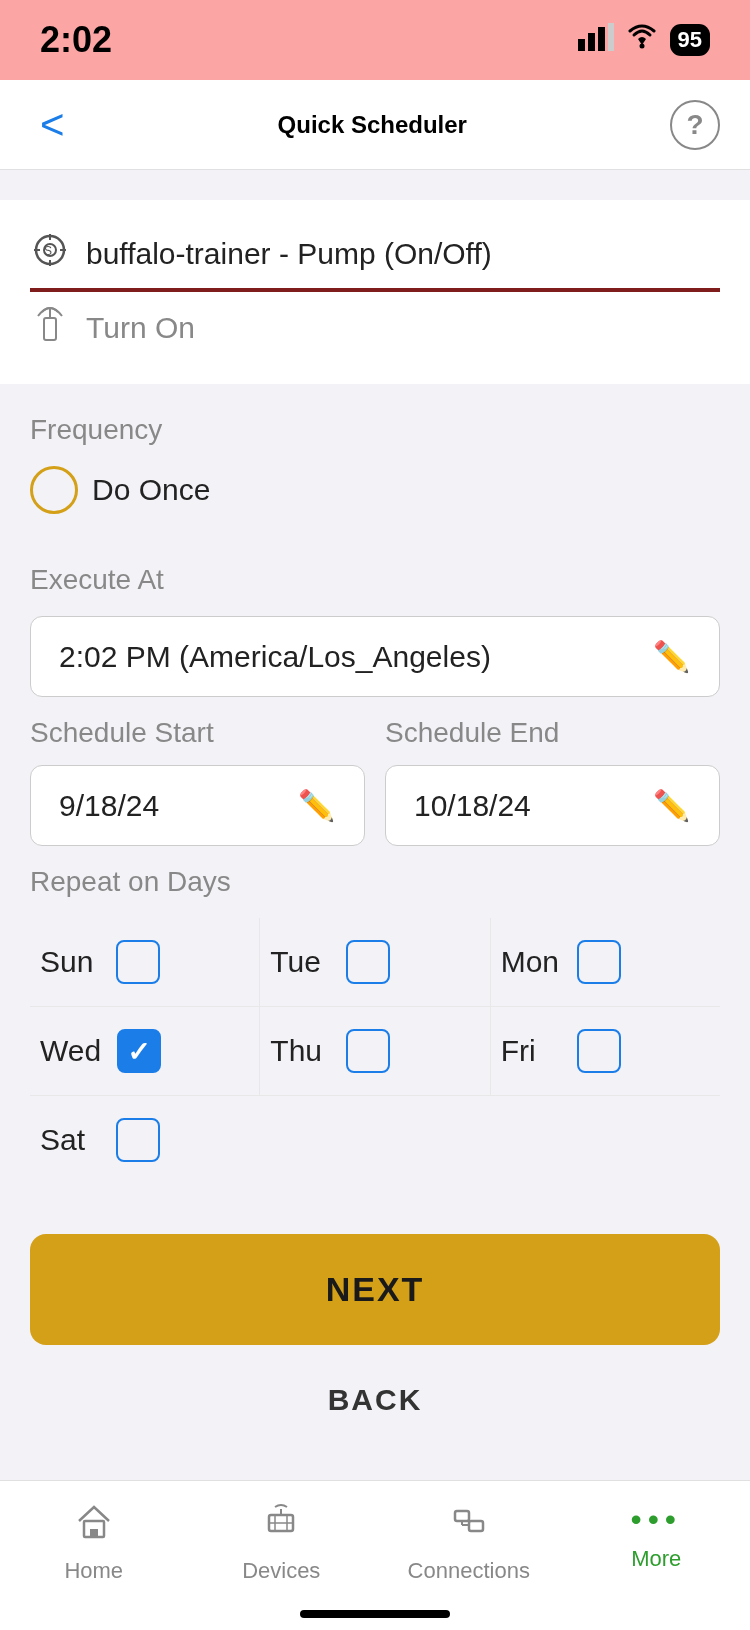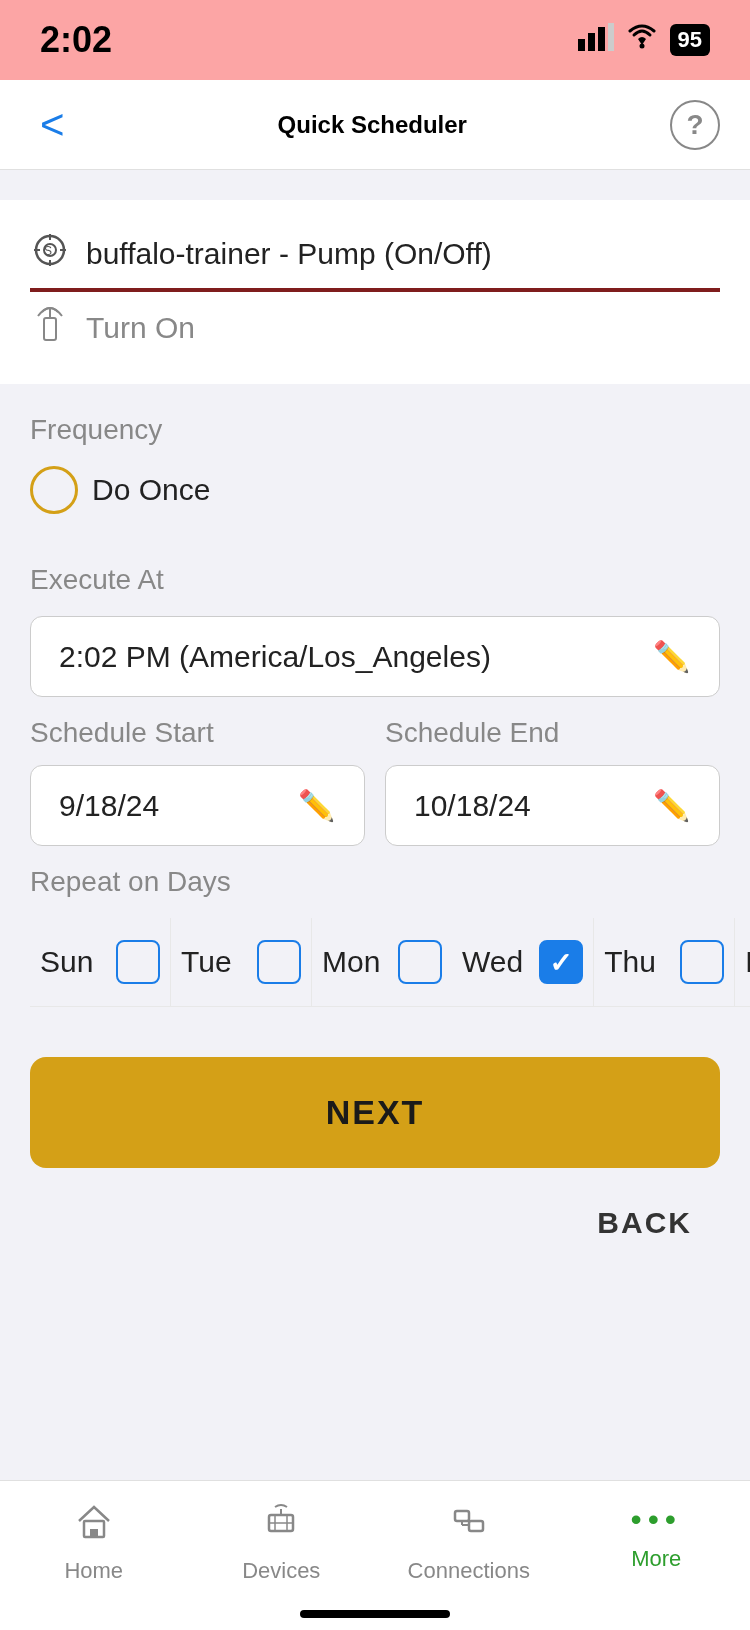--- a/index.html
+++ b/index.html
@@ -35,21 +35,21 @@
     .signal-icon, .wifi-icon, .battery-icon {
       color: #000;
       font-size: 28px;
     }
     .battery-box {
       background: #000;
       color: #fff;
       font-size: 22px;
       font-weight: 700;
       padding: 3px 8px;
-      border-radius: 6px;
+      border-radius: 11px;
     }
 
     
     .nav-header {
       background: #fff;
       height: 90px;
       display: flex;
       align-items: center;
       justify-content: space-between;
       padding: 0 30px;
@@ -198,21 +198,21 @@
     .days-section {
       padding: 20px 0;
     }
     .days-label {
       font-size: 28px;
       color: #888;
       margin-bottom: 20px;
     }
     .days-grid {
       display: flex;
-      flex-direction: row;
+      flex-direction: column;
       gap: 0;
     }
     .days-row {
       display: flex;
       align-items: center;
       border-bottom: 1px solid #e8e8e8;
     }
     .day-cell {
       flex: 1;
       display: flex;
@@ -268,21 +268,20 @@
       background: none;
       border: none;
       width: 100%;
       padding: 28px;
       font-size: 30px;
       font-weight: 700;
       color: #333;
       letter-spacing: 2px;
       cursor: pointer;
       margin-bottom: 30px;
-      text-align: right;
     }
 
     
     .bottom-nav {
       position: fixed;
       bottom: 0;
       width: 750px;
       background: #fff;
       border-top: 1px solid #e0e0e0;
       height: 150px;

